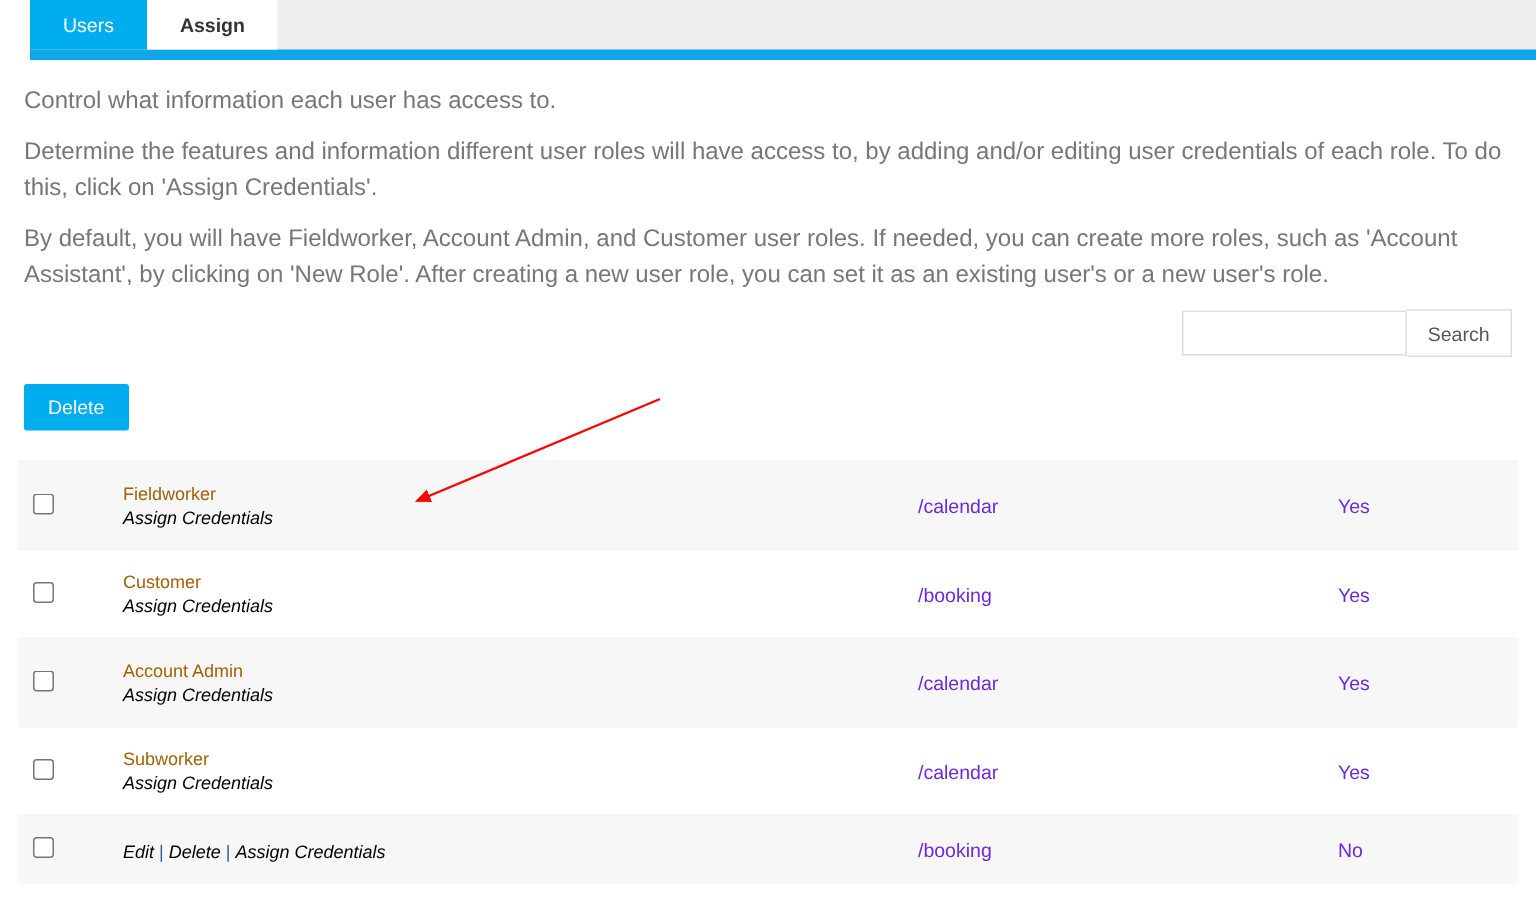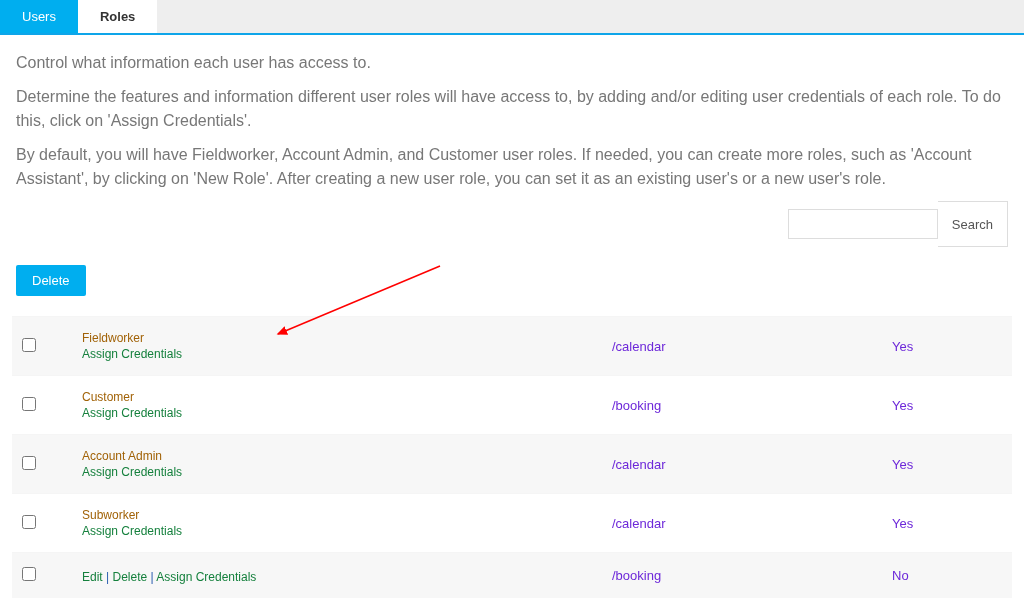--- a/index.html
+++ b/index.html
@@ -1,47 +1,47 @@
 <!DOCTYPE html>
 <html><head>
 <meta charset="utf-8">
 <style>
   * { box-sizing: border-box; margin: 0; padding: 0; }
   body { font-family: Arial, Helvetica, sans-serif; font-size: 13px; color: #333; background: #fff; }
-  .tabs { background: #eee; display: flex; border-bottom: 2px solid #0ea5e9; }
+  .tabs { background: #eee; display: flex; border-bottom: 7px solid #0ea5e9; margin-left: 20px; }
   .tab { padding: 9px 22px; font-size: 13px; cursor: pointer; }
   .tab.inactive { background: #00aeef; color: #fff; }
   .tab.active { background: #fff; color: #333; font-weight: 600; }
   .content { padding: 16px 16px 0 16px; }
   .desc { color: #777; font-size: 16px; line-height: 1.5; margin-bottom: 10px; }
   .toolbar-right { display: flex; justify-content: flex-end; margin-top: 4px; margin-bottom: 4px; }
   .search-wrap { display: flex; align-items: center; }
   .search-input { width: 150px; height: 30px; border: 1px solid #ddd; padding: 0 8px; font-size: 13px; }
-  .search-btn { height: 46px; border: 1px solid #ddd; border-left: none; background: #fff; padding: 0 14px; cursor: pointer; font-size: 13px; color: #555; }
+  .search-btn { height: 32px; border: 1px solid #ddd; border-left: none; background: #fff; padding: 0 14px; cursor: pointer; font-size: 13px; color: #555; }
   .action-bar { display: flex; justify-content: space-between; align-items: center; padding: 14px 10px 14px 4px; margin: 0 12px; }
   .btn-blue { background: #00aeef; color: #fff; border: none; padding: 8px 16px; font-size: 13px; cursor: pointer; border-radius: 2px; }
   .table-wrap { margin: 6px 12px; }
   .hdr-row, .data-row { display: grid; grid-template-columns: 60px 1fr 280px 110px; align-items: center; padding: 14px 10px; }
   .hdr-row { font-weight: 700; color: #555; font-size: 13px; }
   .hdr-cell-check { padding-left: 4px; }
   .data-row { border-top: 1px solid #f5f5f5; }
   .data-row.alt { background: #f7f7f7; }
   .role-name { font-size: 12px; color: #a16207; }
   .role-links { font-size: 12px; color: #2a5db0; margin-top: 2px; }
-  .role-links a { color: #15803d; text-decoration: none; cursor: pointer; }
+  .role-links a { color: #000000; text-decoration: none; cursor: pointer; font-style: italic; }
   .cell-default, .cell-core { font-size: 13px; color: #6d28d9; }
   input[type=checkbox] { width: 14px; height: 14px; cursor: pointer; }
   .arrow-overlay { position: absolute; left: 0; top: 0; pointer-events: none; }
 </style>
 </head>
 <body>
 
 <div class="tabs">
   <div class="tab inactive">Users</div>
-  <div class="tab active">Roles</div>
+  <div class="tab active">Assign</div>
 </div>
 
 <div class="content">
   <p class="desc">Control what information each user has access to.</p>
   <p class="desc">Determine the features and information different user roles will have access to, by adding and/or editing user credentials of each role. To do this, click on 'Assign Credentials'.</p>
   <p class="desc">By default, you will have Fieldworker, Account Admin, and Customer user roles. If needed, you can create more roles, such as 'Account Assistant', by clicking on 'New Role'. After creating a new user role, you can set it as an existing user's or a new user's role.</p>
 
   <div class="toolbar-right">
     <div class="search-wrap">
       <input type="text" class="search-input" placeholder="" style="">

